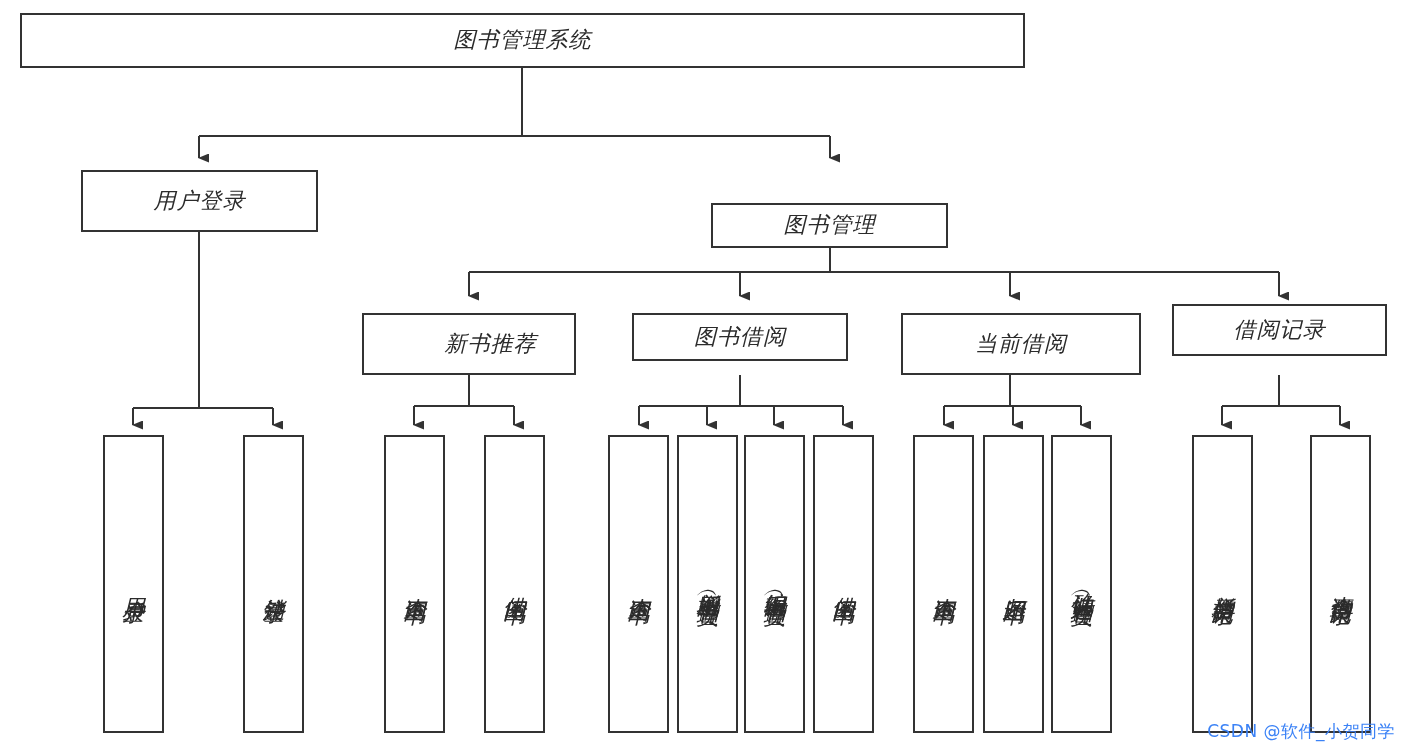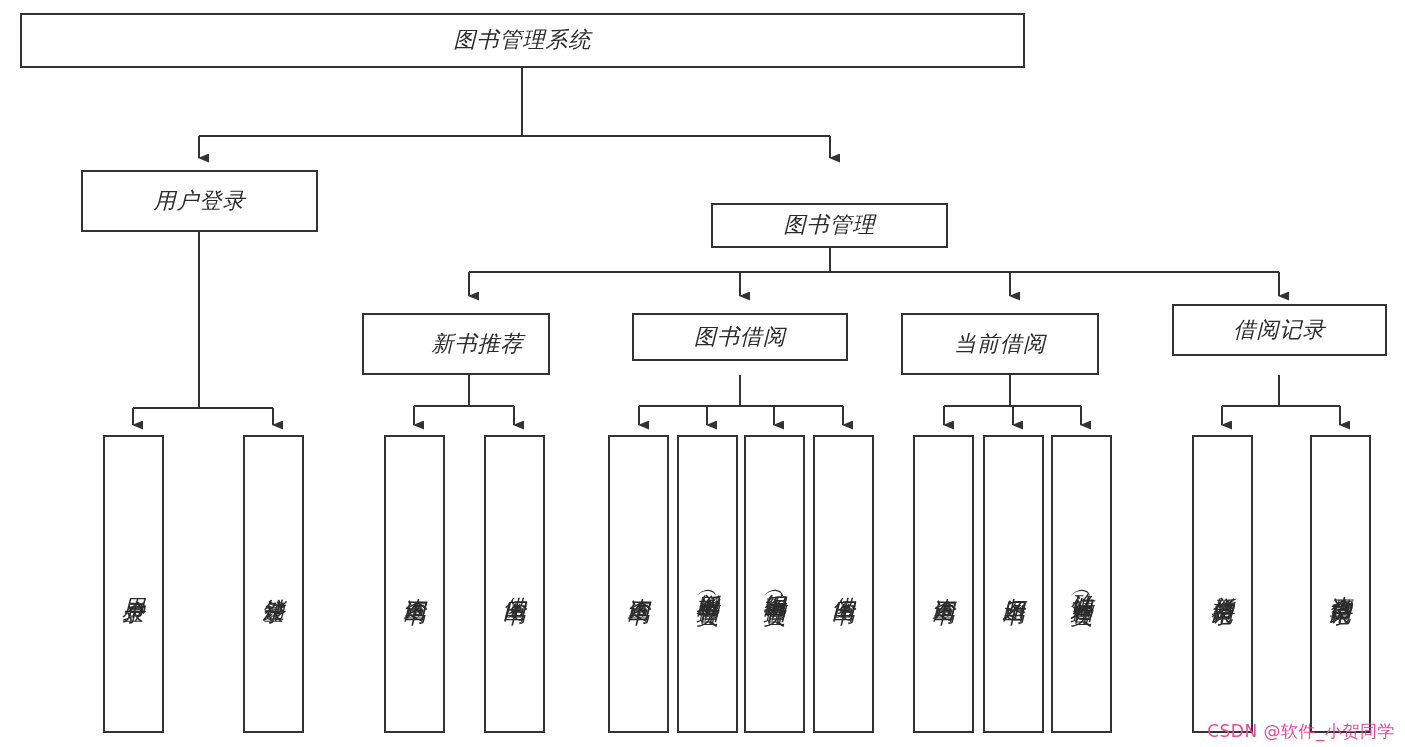--- a/index.html
+++ b/index.html
@@ -57,21 +57,21 @@
     text-align: center;
   }
   .node .label {
     pointer-events: none;
   }
   #watermark {
     position: absolute;
     right: 10px;
     bottom: 4px;
     font-size: 17px;
-    color: #ec4899;
+    color: #3b82f6;
     letter-spacing: 0.5px;
     white-space: nowrap;
   }
 </style>
 </head>
 <body>
 
 <div id="diagram-root">
 
   <svg id="edge-layer" viewBox="0 0 1405 747" xmlns="http://www.w3.org/2000/svg">
@@ -131,29 +131,29 @@
   </div>
 
   <div class="node horiz" style="left:81px; top:170px; width:237px; height:62px;">
     <span class="label">用户登录</span>
   </div>
 
   <div class="node horiz" style="left:711px; top:158px; width:237px; height:45px;margin-top:45px;">
     <span class="label">图书管理</span>
   </div>
 
-  <div class="node horiz" style="left:362px; top:313px; width:188px; height:62px;padding-left:43px;">
+  <div class="node horiz" style="left:362px; top:313px; width:214px; height:62px;padding-left:43px;">
     <span class="label">新书推荐</span>
   </div>
 
   <div class="node horiz" style="left:632px; top:313px; width:216px; height:48px;">
     <span class="label">图书借阅</span>
   </div>
 
-  <div class="node horiz" style="left:901px; top:313px; width:198px; height:62px;">
+  <div class="node horiz" style="left:901px; top:313px; width:240px; height:62px;">
     <span class="label">当前借阅</span>
   </div>
 
   <div class="node horiz" style="left:1172px; top:304px; width:215px; height:52px;">
     <span class="label">借阅记录</span>
   </div>
 
   <div class="node vert" style="left:103px; top:435px; width:61px; height:298px;">
     <span class="label">用户登录</span>
   </div>

